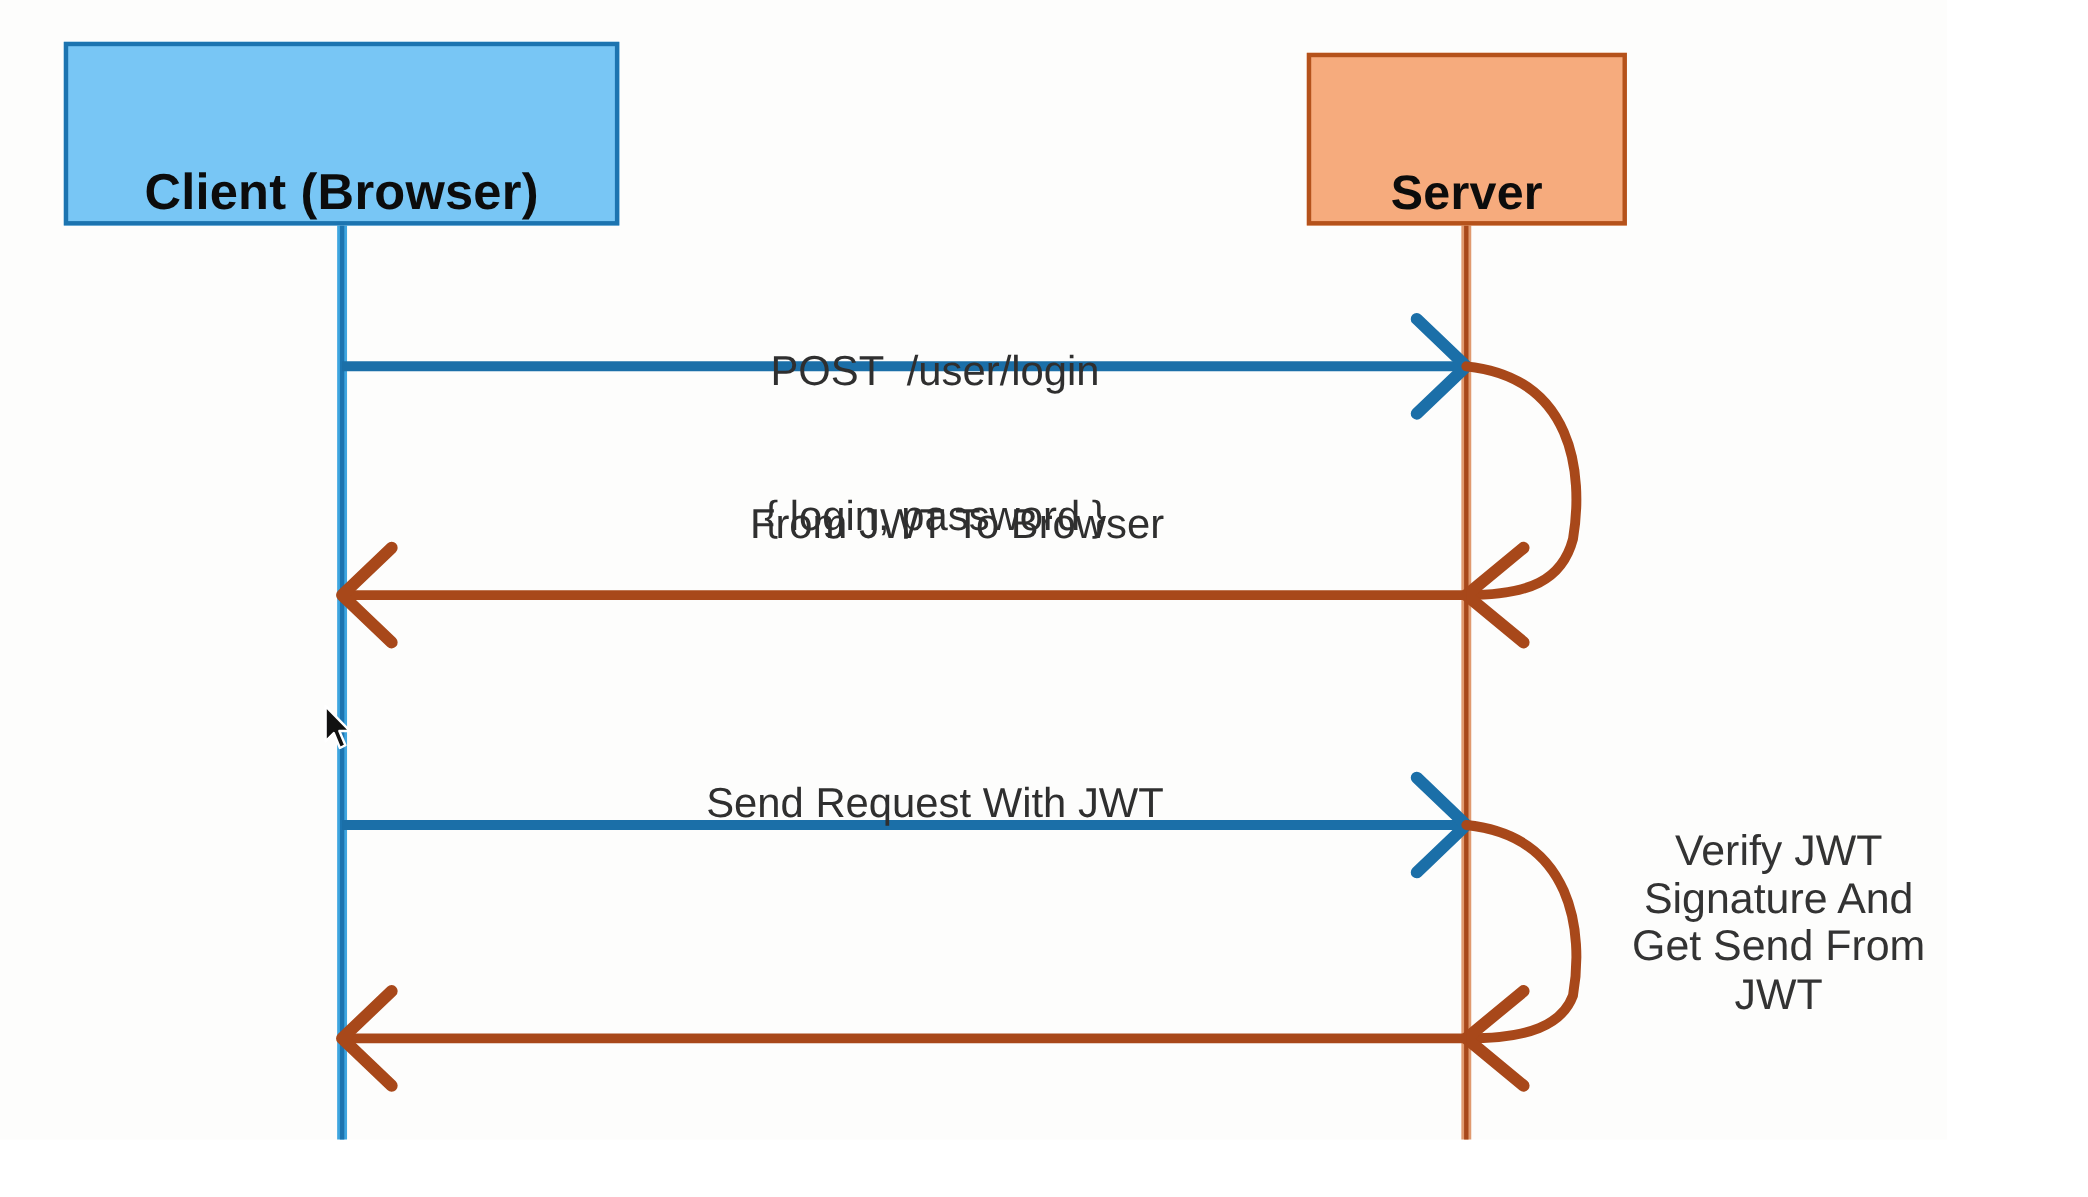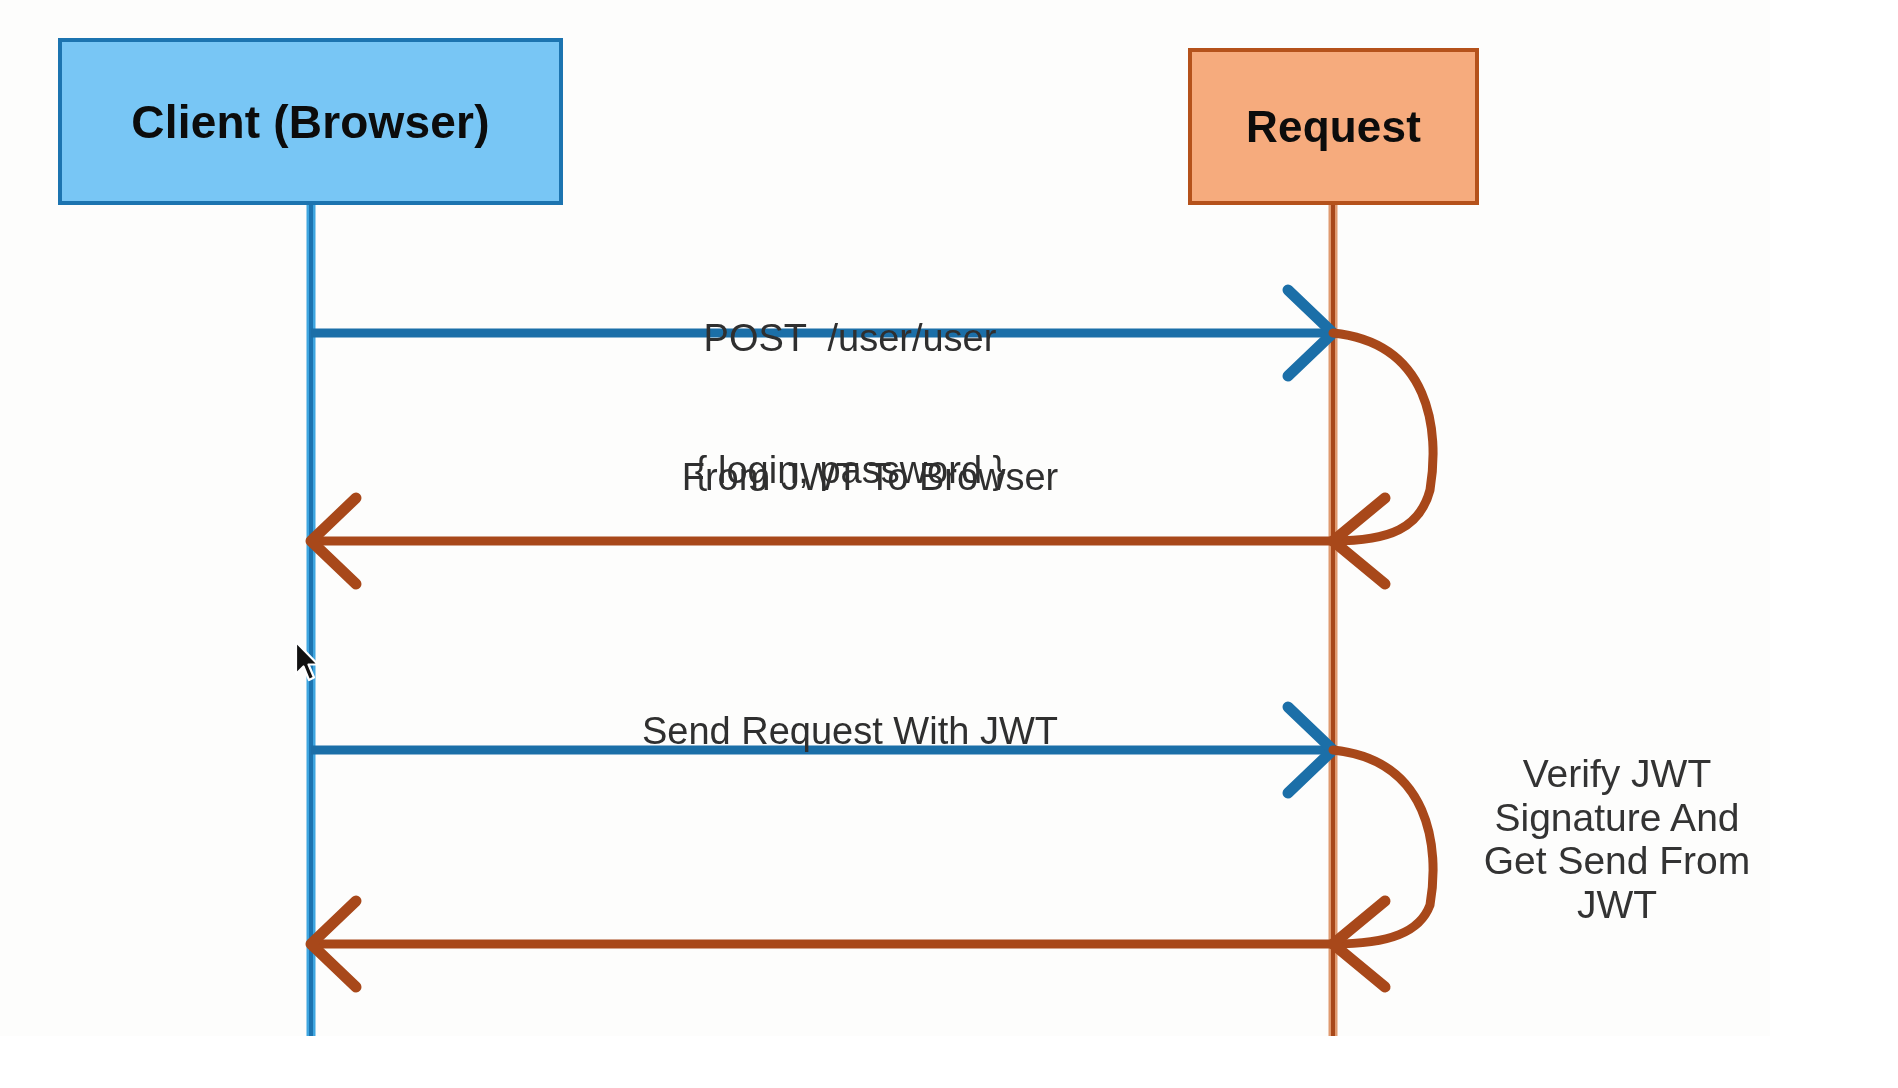--- a/index.html
+++ b/index.html
@@ -34,21 +34,21 @@
     left: 0;
     top: 0;
     width: 1898px;
     height: 1088px;
   }
   
   .participant-box {
     position: absolute;
     box-sizing: border-box;
     display: flex;
-    align-items: center;
+    align-items: flex-end;
     justify-content: center;
     font-weight: bold;
     color: #0c0c0c;
     letter-spacing: 0.2px;
   }
   #participant-client {
     left: 58px;
     top: 38px;
     width: 505px;
     height: 167px;
@@ -168,25 +168,25 @@
       <line x1="1333" y1="944" x2="311" y2="944" stroke="#a8481a" stroke-width="9"></line>
       <polyline points="356,901 311,944 356,987" fill="none" stroke="#a8481a" stroke-width="11" stroke-linecap="round" stroke-linejoin="round"></polyline>
     </g>
   </svg>
 
   <div class="participant-box" id="participant-client">
     <span>Client (Browser)</span>
   </div>
 
   <div class="participant-box" id="participant-server">
-    <span>Request</span>
+    <span>Server</span>
   </div>
 
   <div class="msg-label" id="label-post">
-    <div>POST  /user/user</div>
+    <div>POST  /user/login</div>
     <div>{ login, password }</div>
   </div>
 
   <div class="msg-label" id="label-send-jwt">From JWT To Browser</div>
 
   <div class="msg-label" id="label-send-request">Send Request With JWT</div>
 
 
 
   <div class="annotation" id="annotation-verify-jwt">Verify JWT

